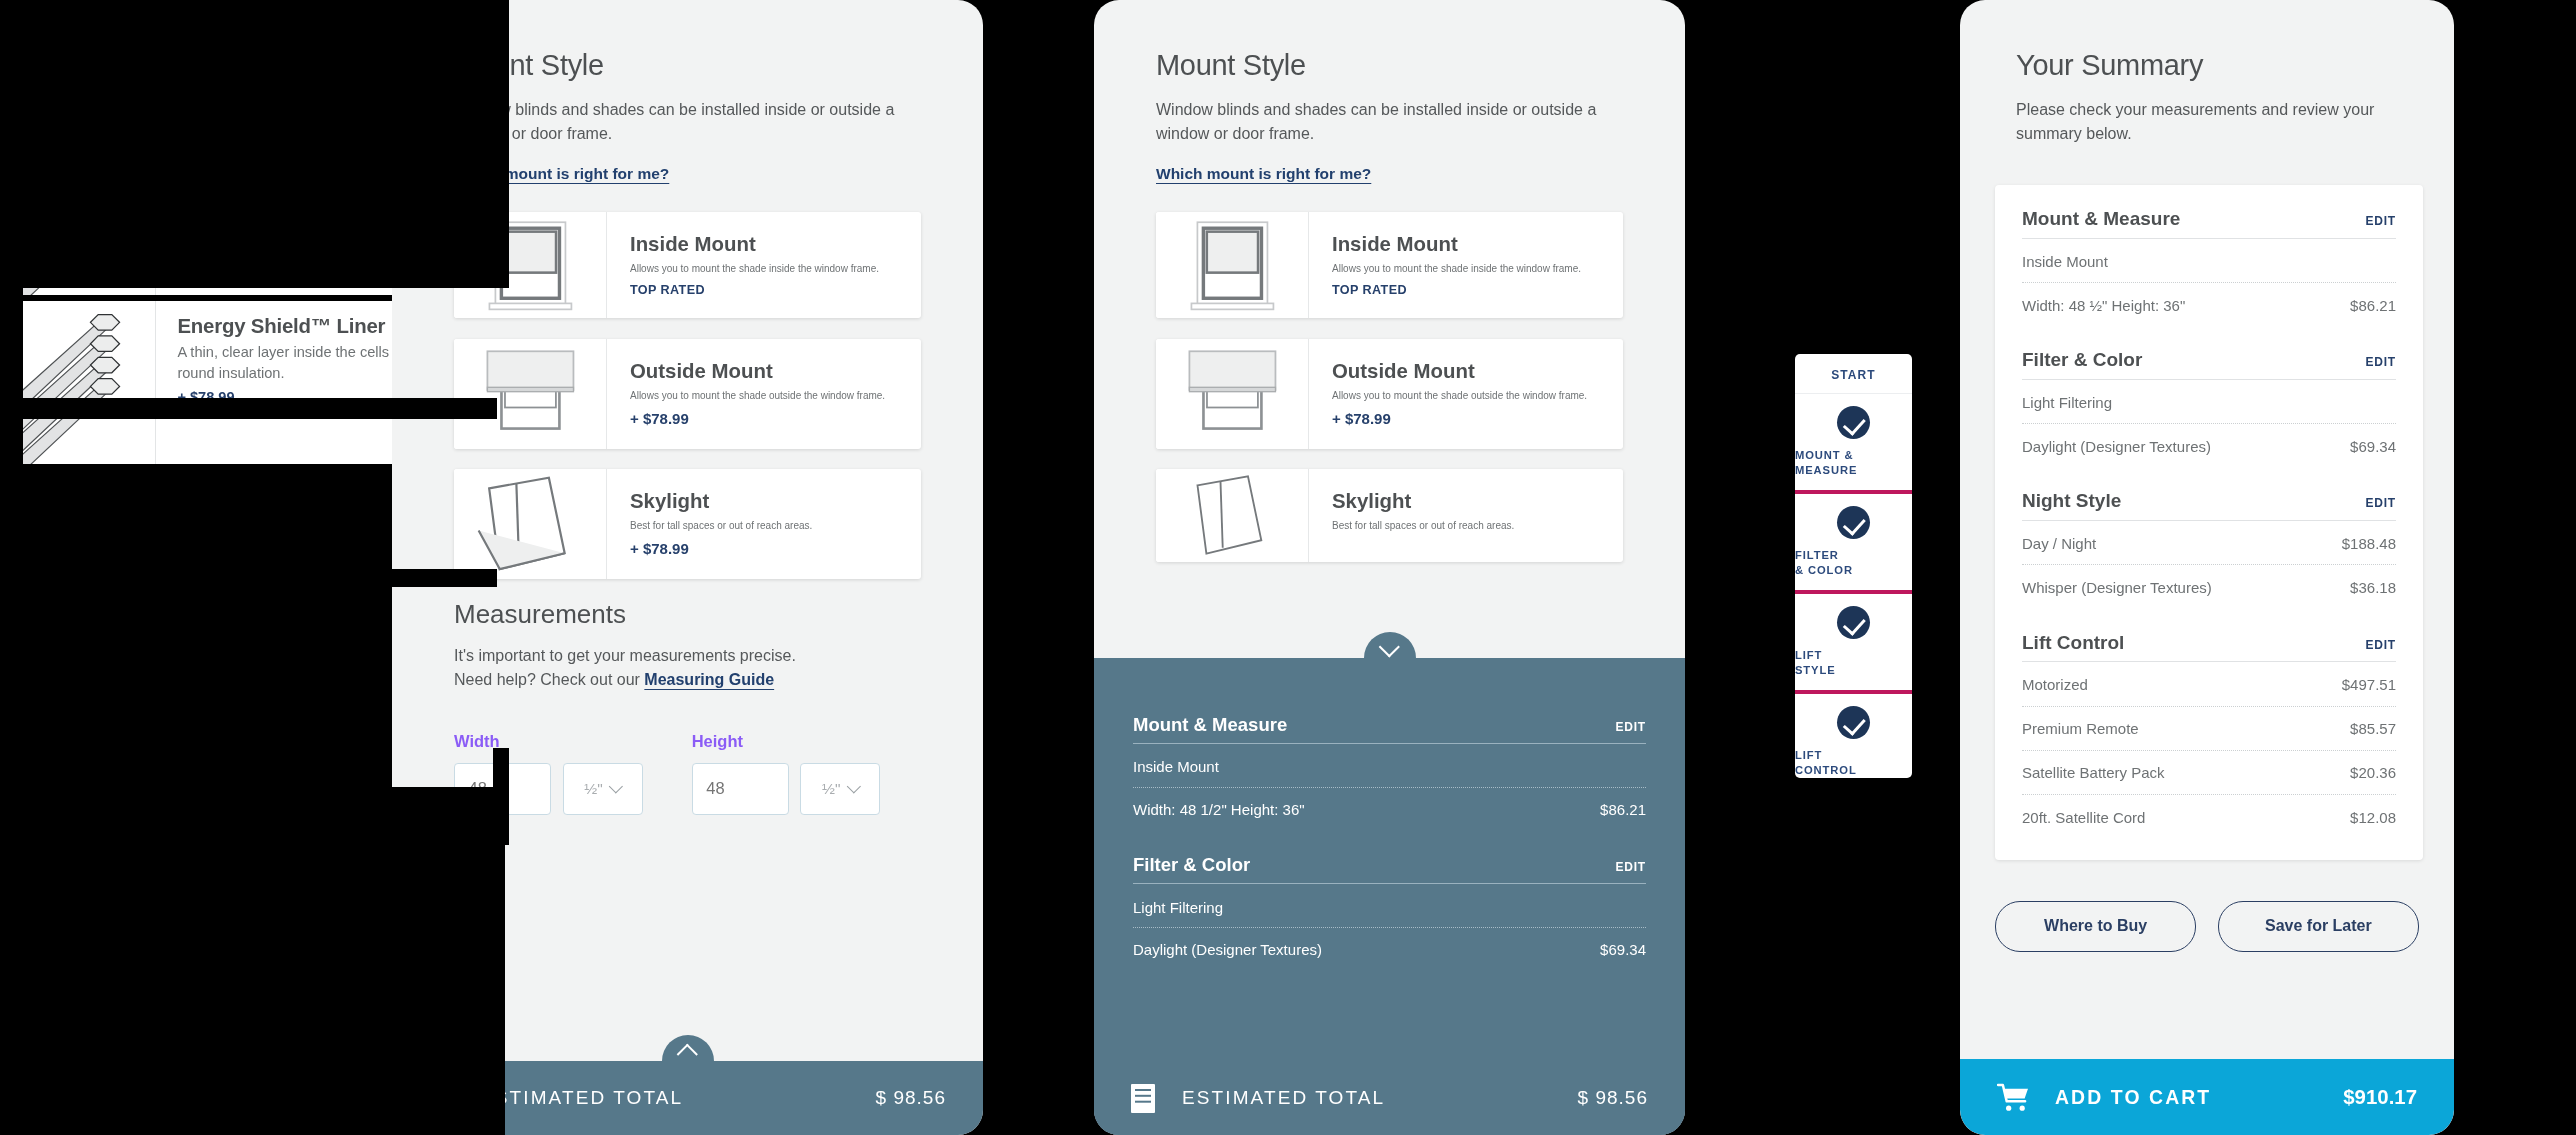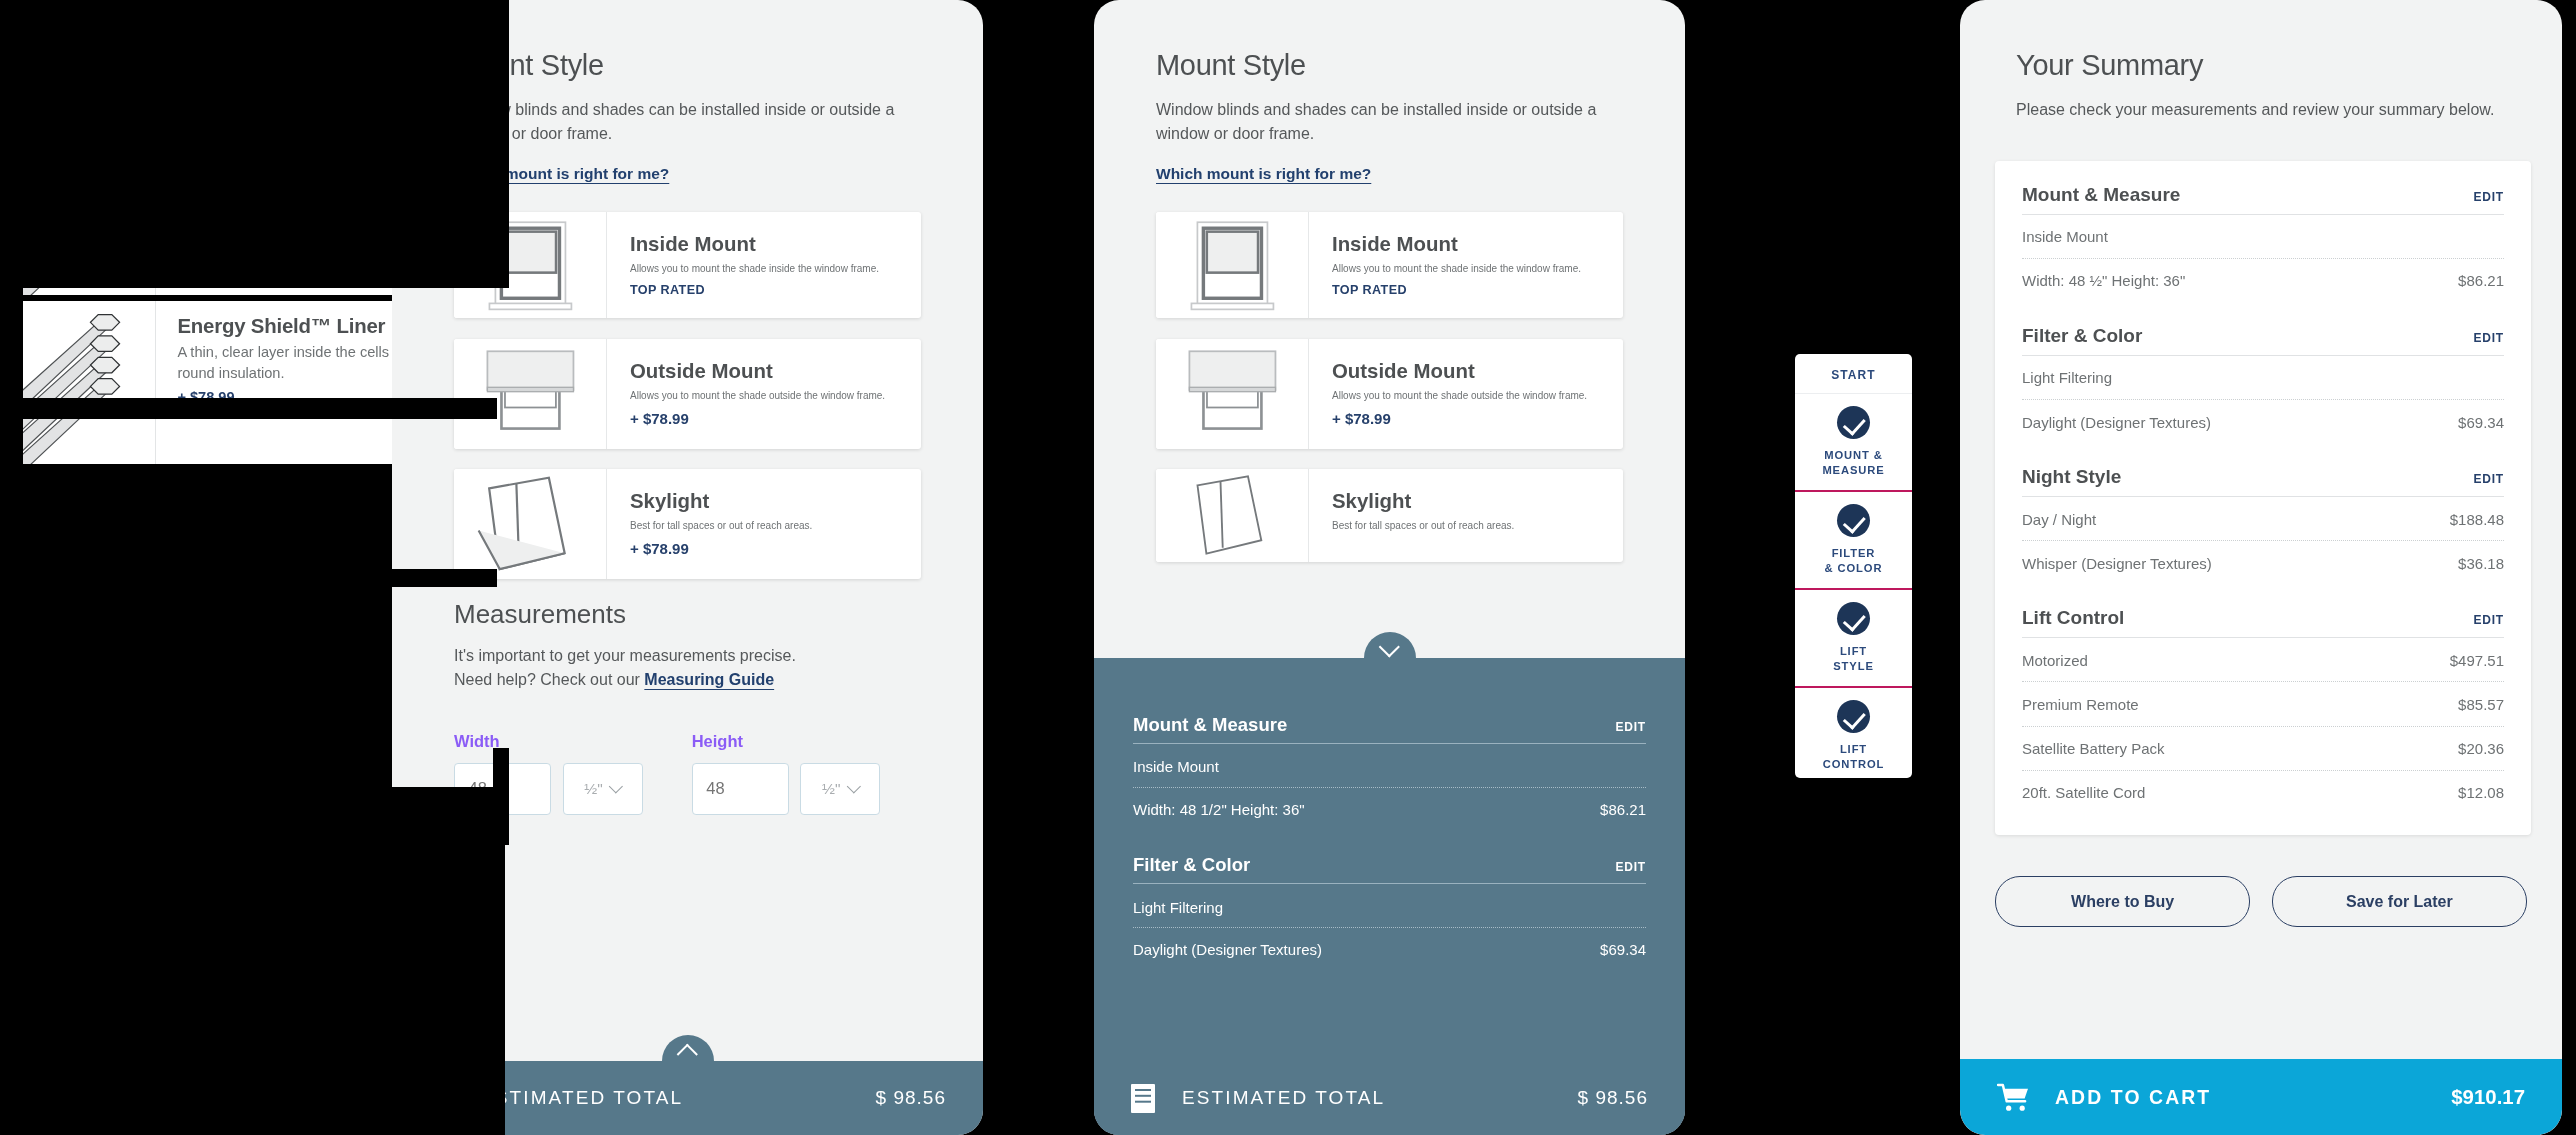--- a/index.html
+++ b/index.html
@@ -225,43 +225,42 @@
     z-index: 6;
     overflow: hidden;
   }
   .rail-start, .rail-end {
     font-size: 12px; font-weight: bold; color: #2c4a7c;
     letter-spacing: 1.1px; text-align: center;
   }
   .rail-start { padding: 13.6px 0 11.7px 0; border-bottom: 1px solid #eceef0; }
   .rail-step {
     padding: 11.7px 0 11.7px 0;
-    border-bottom: 2px solid #be185d;
-    text-align: center;
+    border-bottom: 4px solid #be185d;
   }
   .rail-dot {
     width: 33px; height: 33px; border-radius: 50%;
     background: #1d3557; margin: 0 auto 8.7px auto;
     position: relative;
   }
   .rail-dot::after {
     content: "";
     position: absolute; left: 10.7px; top: 7.8px;
     width: 9.7px; height: 16.5px;
     border-right: 3.4px solid #fff; border-bottom: 3.4px solid #fff;
     transform: rotate(42deg);
   }
   .rail-label {
     font-size: 11.2px; font-weight: bold; color: #2c4a7c;
     letter-spacing: 0.9px; line-height: 1.38;
   }
 
   
   #panel5 {
-    left: 1960px; top: 0px; width: 602px; height: 1135px;
+    left: 1960px; top: 0px; width: 494px; height: 1135px;
     background: #f2f3f3;
     border-radius: 25px;
   }
   .sum-pad { padding: 49px 56px 0 56px; }
   .sum-h1 { font-size: 29px; color: #4d5052; letter-spacing: -0.3px; margin-bottom: 15.5px; }
   .sum-sub { font-size: 16px; color: #55585a; line-height: 1.52; }
 
   .sum-card {
     margin: 39px 31px 0 35px;
     background: #fff;

